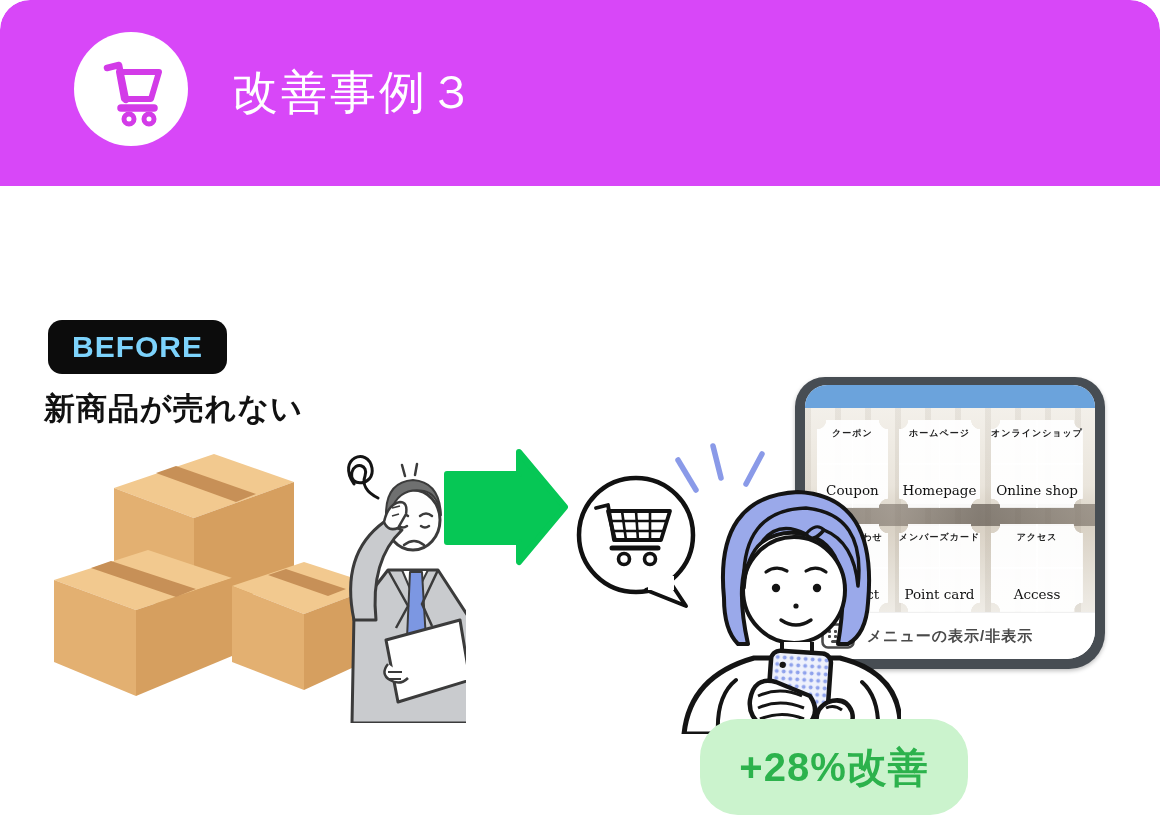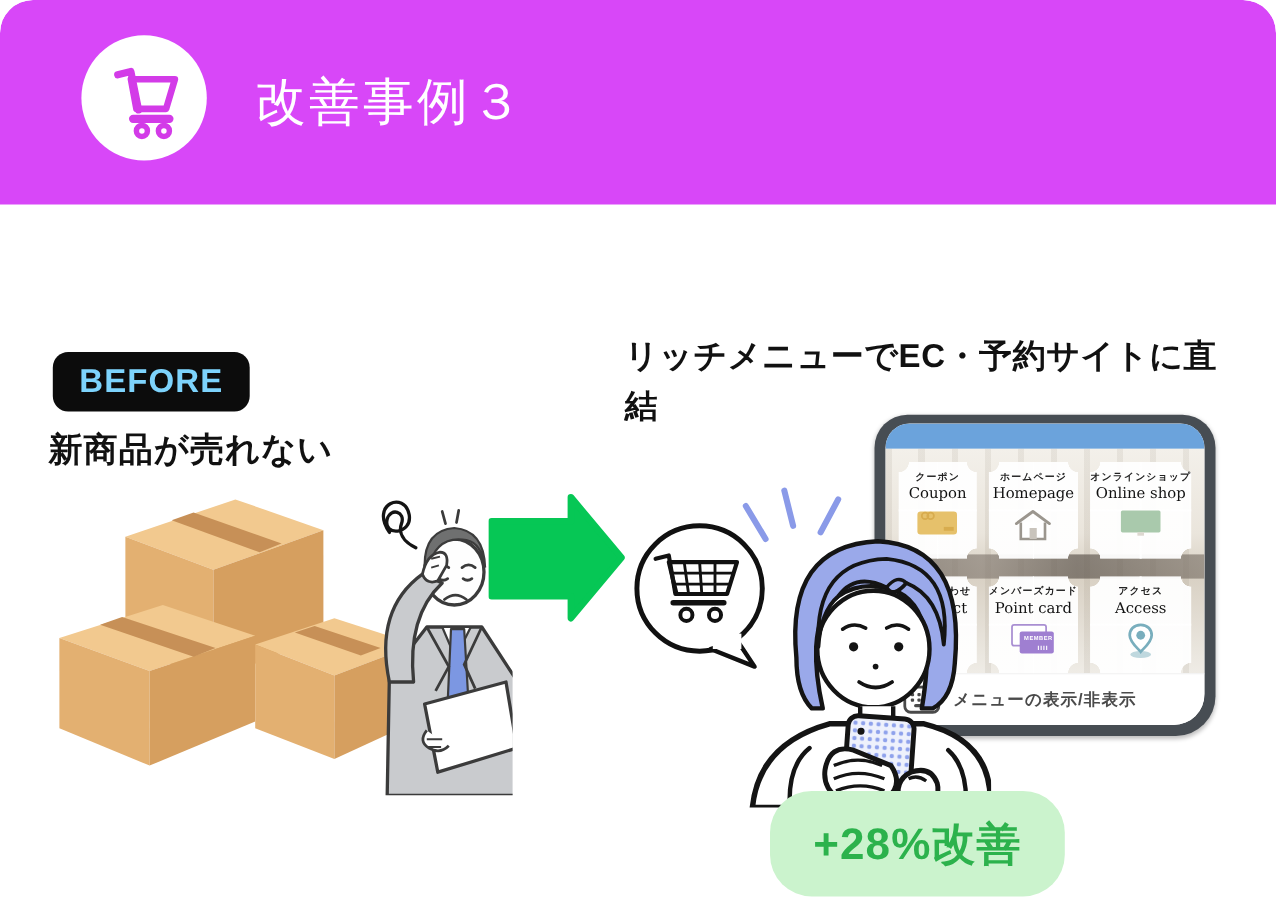--- a/index.html
+++ b/index.html
@@ -31,21 +31,21 @@
       repeating-linear-gradient(90deg, rgba(120,108,90,.10) 0 6px, rgba(255,255,255,0) 6px 30px),
       linear-gradient(180deg,#f3f0ea 0%,#eae5dc 38%,#d8d0c3 56%,#efece6 100%);
       padding:12px 12px 0;display:grid;grid-template-columns:repeat(3,1fr);grid-template-rows:88px 88px;gap:16px 11px;}
   .menu-band{position:absolute;left:0;right:0;top:96px;height:22px;opacity:.7;z-index:0;
       background:linear-gradient(90deg,#6e665e,#8a8178 30%,#5f574f 60%,#837a70);}
   .tile{position:relative;z-index:1;display:flex;flex-direction:column;align-items:center;padding-top:7px;
       background:
       radial-gradient(circle at 0 0, rgba(255,255,255,0) 9px, rgba(255,255,255,.95) 9.5px) 0 0/51% 51% no-repeat,
       radial-gradient(circle at 100% 0, rgba(255,255,255,0) 9px, rgba(255,255,255,.95) 9.5px) 100% 0/51% 51% no-repeat,
       radial-gradient(circle at 0 100%, rgba(255,255,255,0) 9px, rgba(255,255,255,.95) 9.5px) 0 100%/51% 51% no-repeat,
-      radial-gradient(circle at 100% 100%, rgba(255,255,255,0) 9px, rgba(255,255,255,.95) 9.5px) 100% 100%/51% 51% no-repeat;}
+      radial-gradient(circle at 100% 100%, rgba(255,255,255,0) 9px, rgba(255,255,255,.95) 9.5px) 100% 100%/51% 51% no-repeat; gap: 41px;}
   .tile-jp{font-size:9px;font-weight:bold;color:#222;letter-spacing:1px;white-space:nowrap;}
   .tile-en{font-family:"DejaVu Serif",serif;font-size:13.5px;color:#111;margin-top:1px;white-space:nowrap;}
   .tile-icon{margin-top:4px;}
   .bottombar{flex:0 0 46px;background:#fff;position:relative;display:flex;align-items:center;justify-content:center;border-top:1px solid #f0f0f0;}
   .kb-icon{position:absolute;left:16px;top:10px;}
   .menu-toggle-label{font-size:15px;font-weight:bold;color:#4a4a4a;letter-spacing:1px;}
 
   
   .bubble{position:absolute;left:570px;top:472px;z-index:3;}
   .woman{position:absolute;left:666px;top:438px;z-index:4;}
@@ -129,21 +129,20 @@
       </g>
     </svg>
   </div>
 
   <div class="arrow">
     <svg width="126" height="122" viewBox="0 0 126 122">
       <polygon points="3,27 75,27 75,5 121,60 75,115 75,95 3,95" fill="#06c755" stroke="#06c755" stroke-width="6" stroke-linejoin="round"></polygon>
     </svg>
   </div>
 
-  <div class="after-caption">リッチメニューでEC・予約サイトに直結</div>
 
   <div class="phone">
     <div class="screen">
       <div class="bluebar"></div>
       <div class="menu">
         <div class="menu-band"></div>
 
         <div class="tile">
           <div class="tile-jp">クーポン</div>
           <div class="tile-en">Coupon</div>

